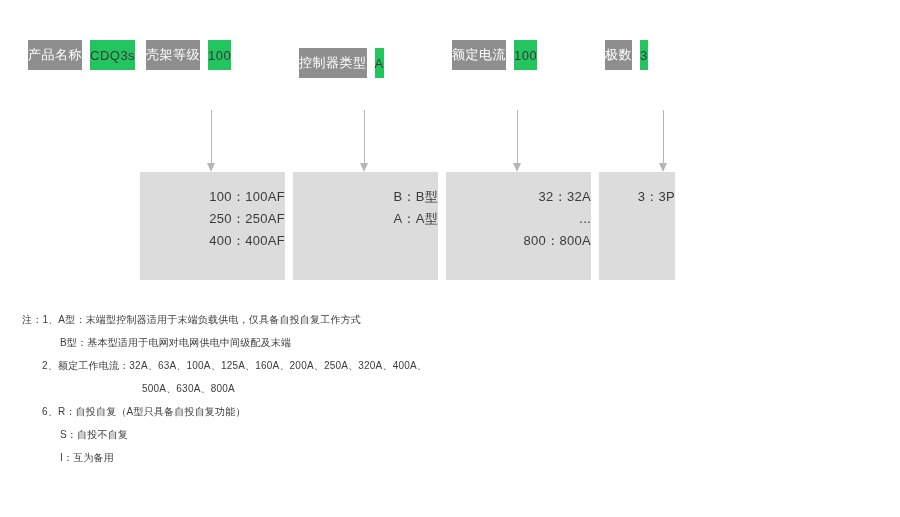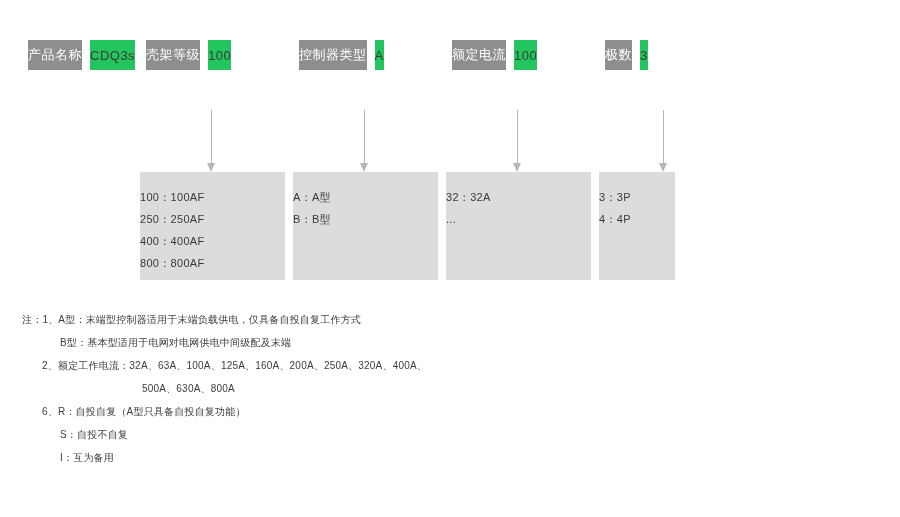--- a/index.html
+++ b/index.html
@@ -82,24 +82,24 @@
     display: flex;
     gap: 8px;
   }
   .legend-box {
     background: #dcdcdc;
     height: 108px;
     padding: 14px 0 0 0;
     box-sizing: border-box;
   }
   .legend-box .line {
-    font-size: 11px;
+    font-size: 13px;
     color: #3a3a3a;
     line-height: 22px;
-    text-align: left;
+    text-align: right;
     letter-spacing: 0.3px;
   }
 
   
   .notes {
     position: absolute;
     left: 22px;
     top: 308px;
     font-size: 10px;
     color: #3c3c3c;
@@ -122,21 +122,21 @@
   <div class="col" style="width:110px;">
     <div class="cell head-cell">产品名称</div>
     <div class="cell value-cell">CDQ3s</div>
   </div>
 
   <div class="col" style="width:145px;">
     <div class="cell head-cell">壳架等级</div>
     <div class="cell value-cell">100</div>
   </div>
 
-  <div class="col" style="width:145px;">
+  <div class="col" style="width:145px;margin-top:8px;">
     <div class="cell head-cell">控制器类型</div>
     <div class="cell value-cell">A</div>
   </div>
 
   <div class="col" style="width:145px;">
     <div class="cell head-cell">额定电流</div>
     <div class="cell value-cell">100</div>
   </div>
 
   <div class="col" style="width:92px;">
@@ -152,36 +152,35 @@
   <div class="arrow" style="left:489px;"></div>
   <div class="arrow" style="left:635px;"></div>
 </div>
 
 <div class="legend-row">
 
   <div class="legend-box" style="width:145px;">
     <div class="line">100：100AF</div>
     <div class="line">250：250AF</div>
     <div class="line">400：400AF</div>
-    <div class="line">800：800AF</div>
   </div>
 
   <div class="legend-box" style="width:145px;">
+    <div class="line">B：B型</div>
     <div class="line">A：A型</div>
-    <div class="line">B：B型</div>
   </div>
 
   <div class="legend-box" style="width:145px;">
     <div class="line">32：32A</div>
     <div class="line">...</div>
+    <div class="line">800：800A</div>
   </div>
 
   <div class="legend-box" style="width:76px;">
     <div class="line">3：3P</div>
-    <div class="line">4：4P</div>
   </div>
 
 </div>
 
 <div class="notes">
   <div class="note-line i1">注：1、A型：末端型控制器适用于末端负载供电，仅具备自投自复工作方式</div>
   <div class="note-line i2">B型：基本型适用于电网对电网供电中间级配及末端</div>
   <div class="note-line i3">2、额定工作电流：32A、63A、100A、125A、160A、200A、250A、320A、400A、</div>
   <div class="note-line i4">500A、630A、800A</div>
   <div class="note-line i5">6、R：自投自复（A型只具备自投自复功能）</div>

